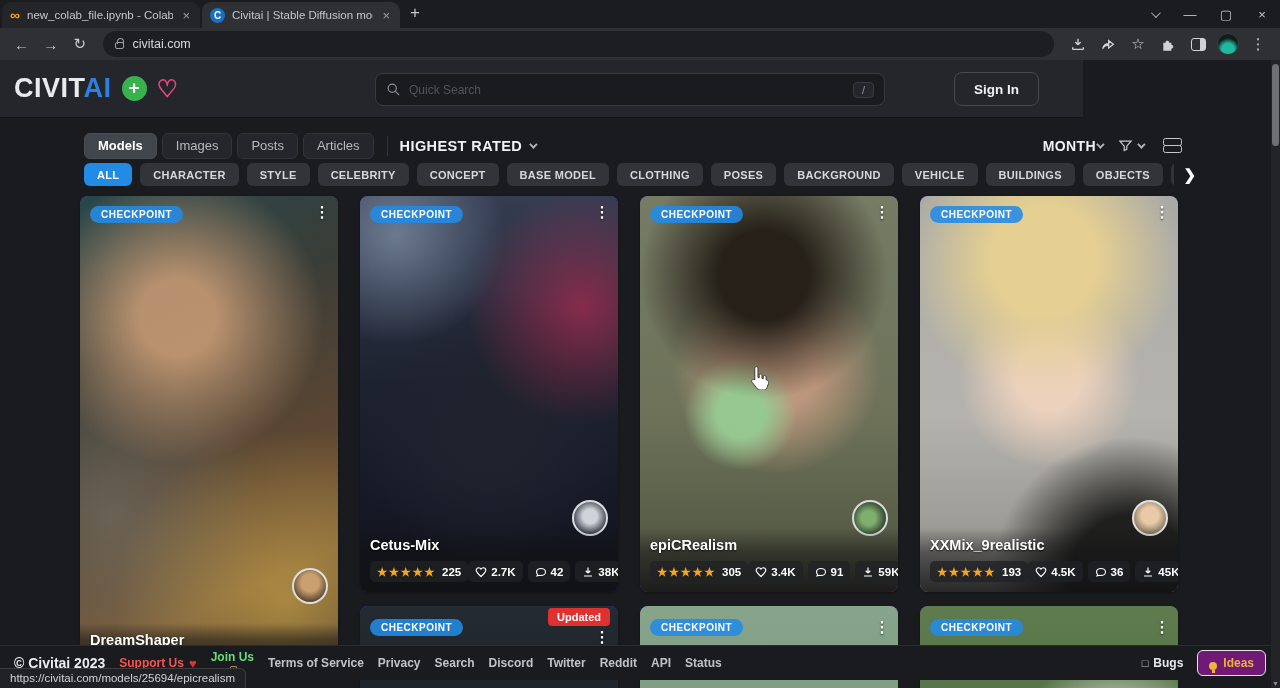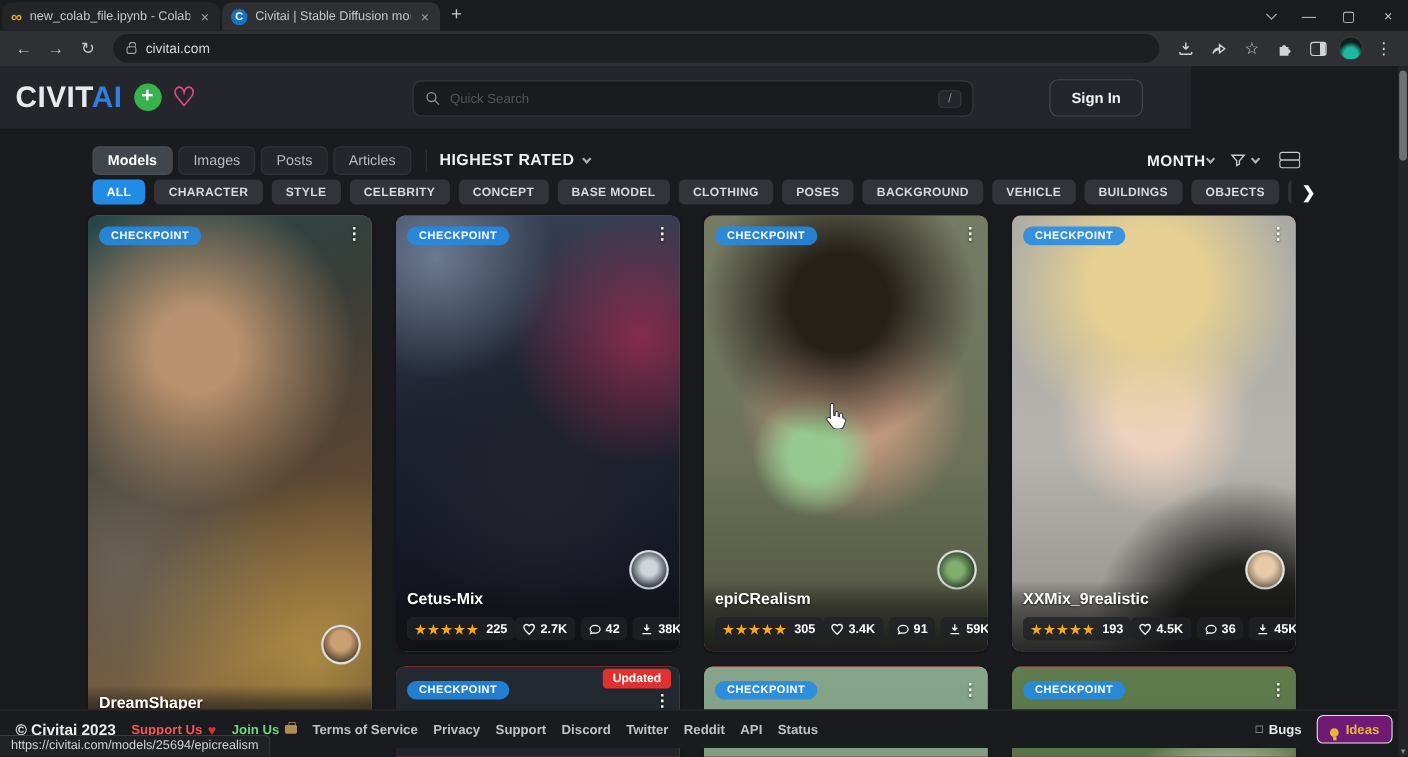--- a/index.html
+++ b/index.html
@@ -90,21 +90,21 @@
     background:#32343a; color:#d6d8db; border-radius:6px; font-size:11px; font-weight:700;
     letter-spacing:0.3px; white-space:nowrap; }
   .chip.active { background:#228be6; color:#fff; }
   .chips-more { position:absolute; right:84px; top:163px; width:22px; height:24px; display:flex;
     align-items:center; justify-content:flex-end; color:#fff; font-size:15px; font-weight:700;
     background:linear-gradient(to right, rgba(26,27,30,0), #1a1b1e 70%); }
 
   
   .grid { position:absolute; left:80px; top:196px; width:1106px; display:flex; gap:14px; }
   .gcol { width:266px; display:flex; flex-direction:column; gap:14px; }
-  .card { position:relative; width:258px; border-radius:8px; overflow:hidden; background:#ef4444;
+  .card { position:relative; width:258px; border-radius:8px; overflow:hidden; background:#6d28d9;
     box-shadow:0 1px 3px rgba(0,0,0,.4); }
   .card.h1 { height:396px; } .card.tall { height:470px; } .card.h2 { height:300px; }
   .card-img { position:absolute; inset:0; }
   .img-dreamshaper { background:
     radial-gradient(circle at 80% 86%, rgba(216,178,74,.55), transparent 38%),
     radial-gradient(circle at 38% 26%, rgba(206,160,120,.85) 0 10%, transparent 38%),
     radial-gradient(circle at 12% 68%, rgba(120,126,118,.5), transparent 40%),
     linear-gradient(155deg, #27474b 0%, #3a3d37 30%, #5c4632 58%, #7a5c3b 80%, #46382a 100%); }
   .img-cetus { background:
     radial-gradient(circle at 86% 28%, rgba(210,42,84,.55), transparent 32%),
@@ -154,21 +154,21 @@
   .av3 { background:radial-gradient(circle at 45% 50%, #7fae6e 0 30%, #2c3a2a 78%); }
   .av4 { background:radial-gradient(circle at 50% 42%, #e8c9a8 0 35%, #7a6a55 80%); }
 
   
   .footer { position:absolute; left:0; top:645px; width:1280px; height:35px; background:#1a1b1e;
     border-top:1px solid #2b2c30; display:flex; align-items:center; padding:0 14px; gap:14px; }
   .copyright { color:#eceded; font-size:14px; font-weight:700; }
   .flink { color:#c1c2c5; font-size:12px; font-weight:600; display:flex; align-items:center; gap:5px;
     white-space:nowrap; }
   .flink.support { color:#fa5252; }
-  .flink.join { color:#69db7c; }
+  .flink.join { color:#69db7c;flex-direction:column; }
   .heart-red { color:#e03131; font-size:13px; }
   .briefcase { width:11px; height:8px; background:#b08d57; border-radius:1.5px; position:relative; }
   .briefcase:before { content:""; position:absolute; top:-3px; left:3px; width:5px; height:3px;
     border:1.2px solid #b08d57; border-bottom:none; border-radius:2px 2px 0 0; }
   .footer-right { margin-left:auto; display:flex; align-items:center; gap:14px; }
   .bugs { color:#e7e8ea; font-size:12px; font-weight:600; display:flex; align-items:center; gap:5px; }
   .bug-ic { color:#c8cacc; font-size:11px; }
   .ideas { background:#701a75; border:1px solid #e5e5e5; color:#ecb43c; font-size:12px; font-weight:700;
     border-radius:6px; padding:5px 11px; display:flex; align-items:flex-end; gap:6px; }
   .bulb { width:8px; height:8px; border-radius:50%; background:#ecb43c; position:relative; }
@@ -460,21 +460,21 @@
     <span class="flink support">
       <span>Support Us</span>
       <span class="heart-red">♥</span>
     </span>
     <span class="flink join">
       <span>Join Us</span>
       <span class="briefcase"></span>
     </span>
     <span class="flink">Terms of Service</span>
     <span class="flink">Privacy</span>
-    <span class="flink">Support</span>
+    <span class="flink">Search</span>
     <span class="flink">Discord</span>
     <span class="flink">Twitter</span>
     <span class="flink">Reddit</span>
     <span class="flink">API</span>
     <span class="flink">Status</span>
     <span class="footer-right">
       <span class="bugs">
         <span class="bug-ic">□</span>
         <span>Bugs</span>
       </span>

